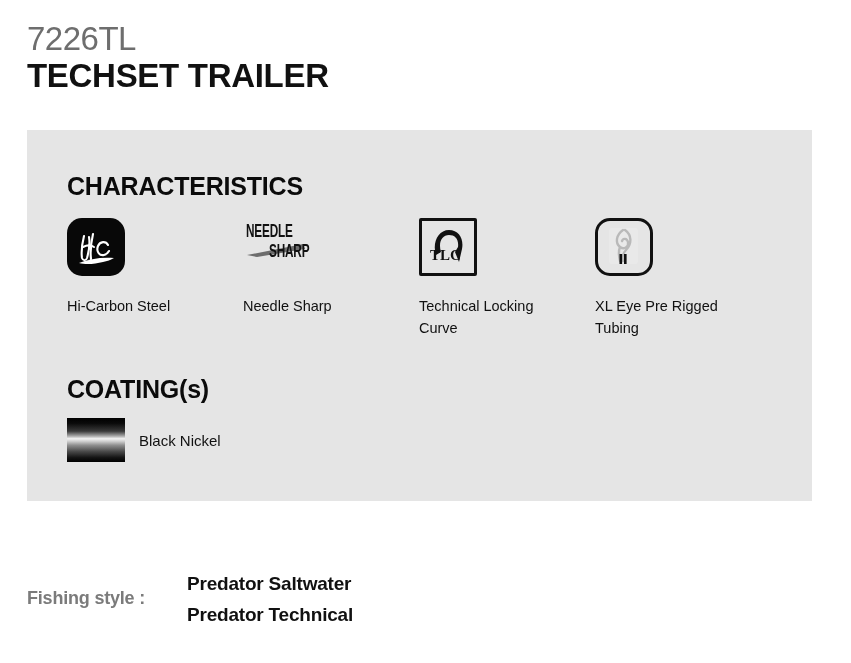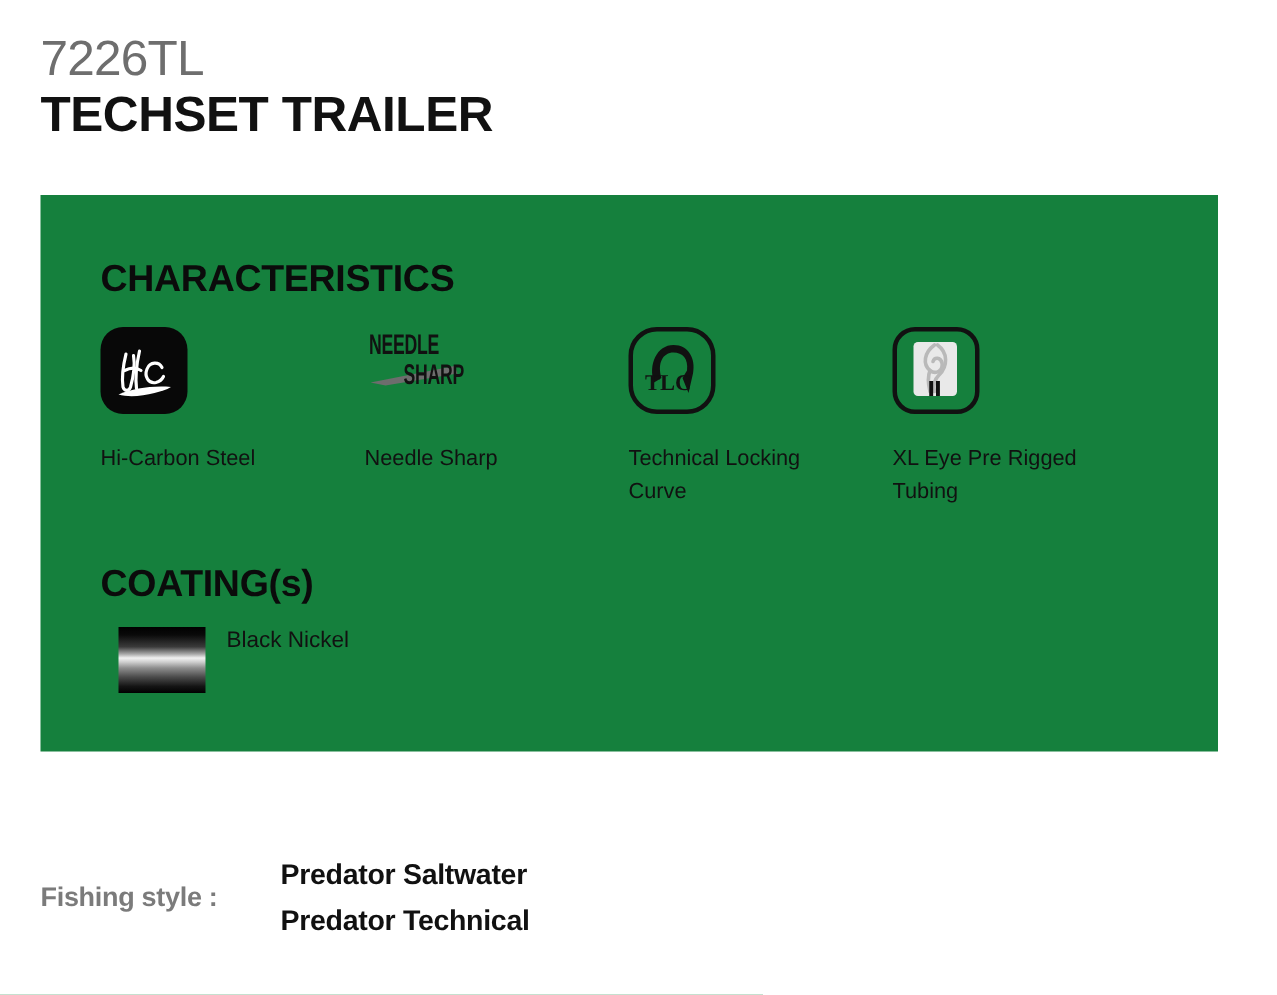--- a/index.html
+++ b/index.html
@@ -38,21 +38,21 @@
     margin-top: 0;
   }
 
   
   .panel {
     position: absolute;
     left: 27px;
     top: 130px;
     width: 785px;
     height: 371px;
-    background: #15803d;
+    background: #e5e5e5;
   }
 
   .section-title {
     position: absolute;
     font-size: 25px;
     font-weight: bold;
     letter-spacing: -0.2px;
     color: #0b0b0b;
   }
   .section-title.characteristics { left: 40px; top: 42px; }
@@ -116,21 +116,21 @@
     left: 4px;
     top: 26px;
     width: 60px;
     height: 14px;
   }
 
   
   .icon-tlc {
     width: 58px;
     height: 58px;
-    border-radius: 19px;
+    border-radius: 2px;
     border: 3.5px solid #111111;
     background: transparent;
     position: relative;
     box-sizing: border-box;
   }
 
   
   .icon-xl {
     width: 58px;
     height: 58px;
@@ -146,24 +146,24 @@
     top: 7px;
     width: 29px;
     height: 36px;
     background: #e9e9e9;
     border-radius: 3px;
   }
 
   
   .coating-row {
     position: absolute;
-    left: 52px;
+    left: 40px;
     top: 288px;
     display: flex;
-    align-items: flex-start;
+    align-items: center;
   }
   .swatch {
     width: 58px;
     height: 44px;
     background: linear-gradient(to bottom,
       #000000 0%,
       #0a0a0a 12%,
       #3a3a3a 30%,
       #a8a8a8 41%,
       #f2f2f2 47%,

